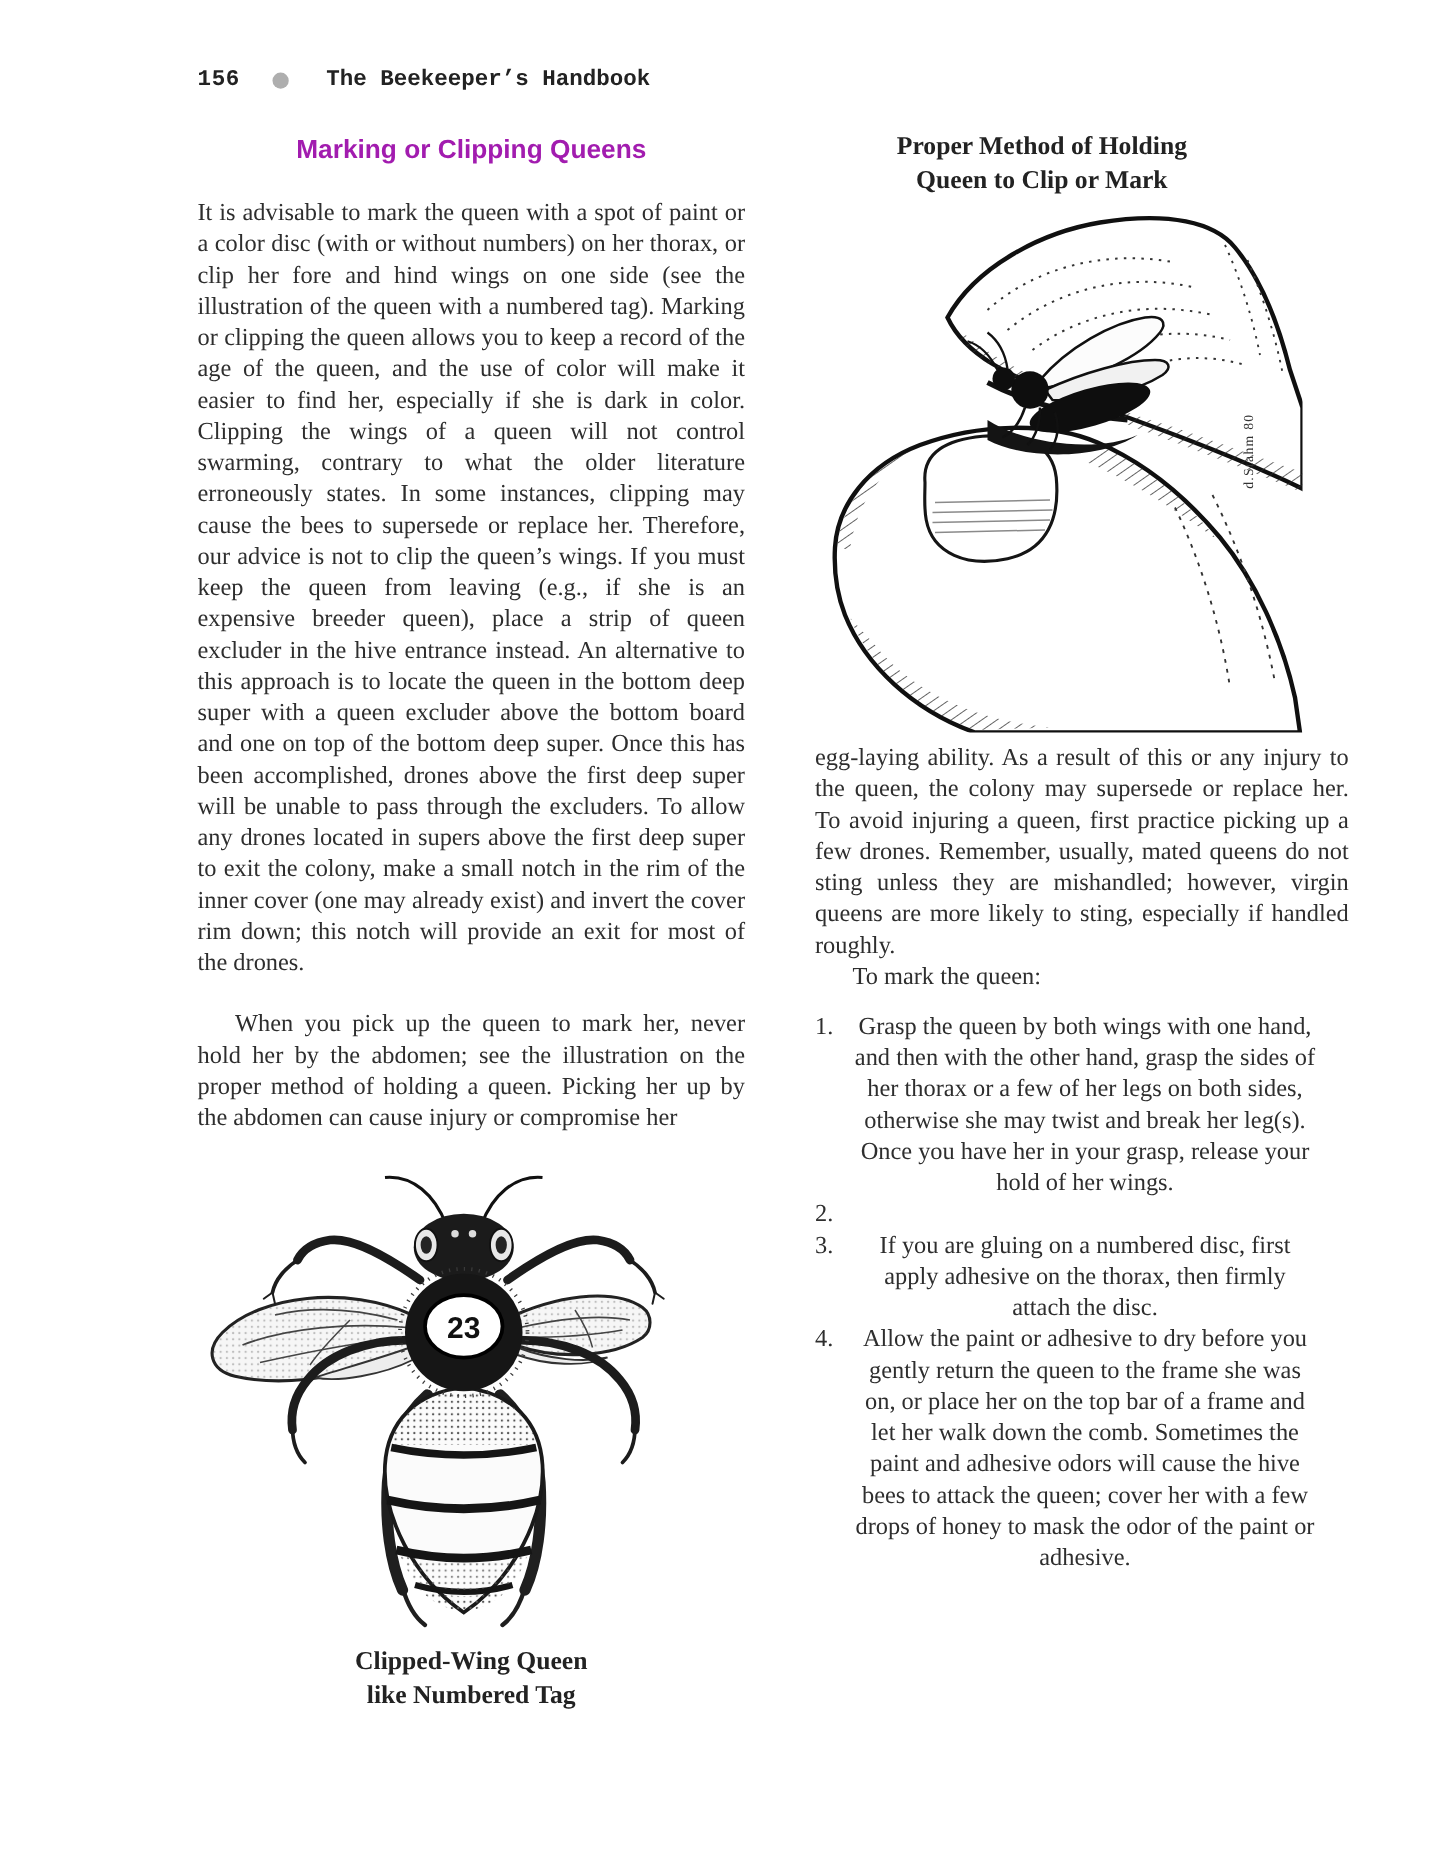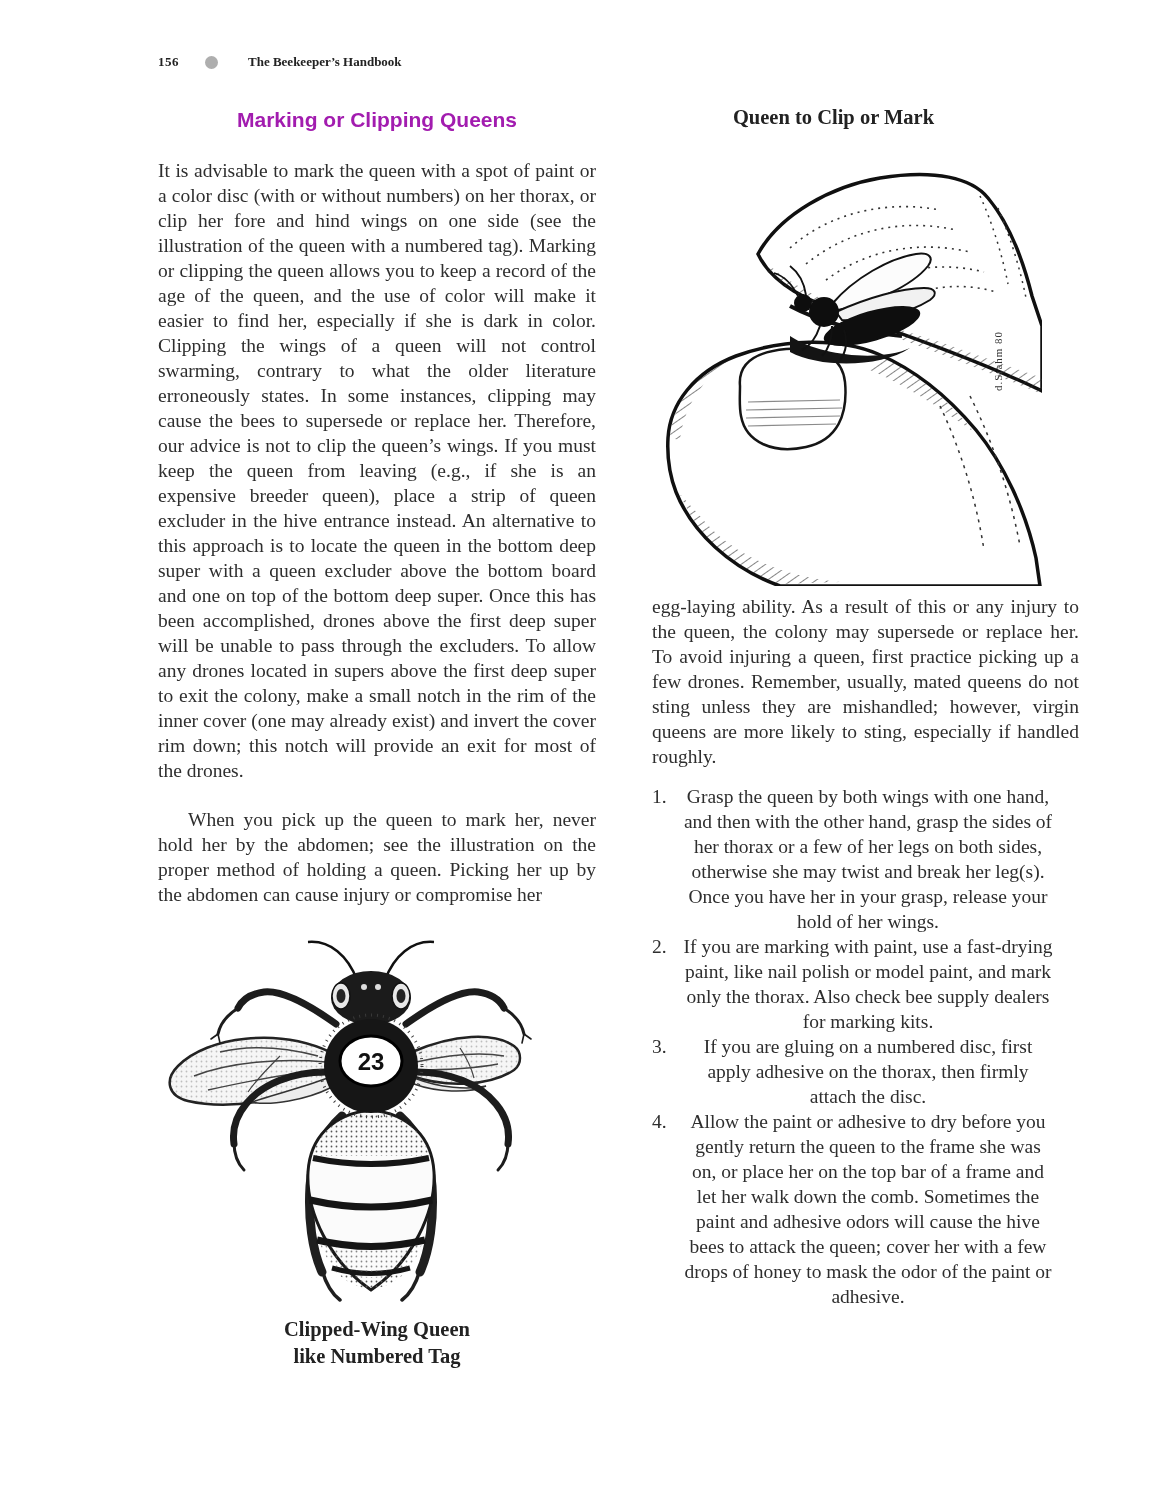--- a/index.html
+++ b/index.html
@@ -11,22 +11,22 @@
     background: #ffffff;
     font-family: "Liberation Serif", serif;
     color: #2e2e2e;
     overflow: hidden;
   }
   
   .running-head {
     position: absolute;
     top: 54px; left: 158px;
     display: flex; align-items: center;
-    font-family: Liberation Serif, serif;
-    font-weight: bold; font-size: 13px; color: #222222;
+    font-family: Liberation Mono, monospace;
+    font-weight: bold; font-size: 18px; color: #222222;
   }
   .running-head .page-num { letter-spacing: 0.5px; }
   .running-head .bullet {
     width: 13px; height: 13px; border-radius: 50%;
     background: #aeaeae; margin: 0 30px 0 26px;
   }
   
   .col-left {
     position: absolute;
     left: 158px; top: 108px; width: 438px;
@@ -109,20 +109,21 @@
 
   <div class="col-left">
     <h2 class="section-heading">Marking or Clipping Queens</h2>
     <div class="body-text">
       <p>It is advisable to mark the queen with a spot of paint or a color disc (with or without numbers) on her thorax, or clip her fore and hind wings on one side (see the illustration of the queen with a numbered tag). Marking or clipping the queen allows you to keep a record of the age of the queen, and the use of color will make it easier to find her, especially if she is dark in color. Clipping the wings of a queen will not control swarming, contrary to what the older literature erroneously states. In some instances, clipping may cause the bees to supersede or replace her. Therefore, our advice is not to clip the queen’s wings. If you must keep the queen from leaving (e.g., if she is an expensive breeder queen), place a strip of queen excluder in the hive entrance instead. An alternative to this approach is to locate the queen in the bottom deep super with a queen excluder above the bottom board and one on top of the bottom deep super. Once this has been accomplished, drones above the first deep super will be unable to pass through the excluders. To allow any drones located in supers above the first deep super to exit the colony, make a small notch in the rim of the inner cover (one may already exist) and invert the cover rim down; this notch will provide an exit for most of the drones.</p>
       <p class="indented">When you pick up the queen to mark her, never hold her by the abdomen; see the illustration on the proper method of holding a queen. Picking her up by the abdomen can cause injury or compromise her</p>
     </div>
   </div>
 
   <div class="fig-caption caption-right">
+    <div>Proper Method of Holding</div>
     <div>Queen to Clip or Mark</div>
   </div>
 
   <svg class="fig-hand" viewBox="0 0 402 430">
     <defs>
       <pattern id="hatch" width="7" height="7" patternUnits="userSpaceOnUse" patternTransform="rotate(55)">
         <line x1="0" y1="0" x2="0" y2="7" stroke="#2c2c2c" stroke-width="1.3"></line>
       </pattern>
     </defs>
 
@@ -164,28 +165,28 @@
       <path d="M166,139 C164,126 158,116 150,110" fill="none" stroke="#111" stroke-width="1.8"></path>
       <path d="M180,170 C176,182 170,190 162,194" fill="none" stroke="#111" stroke-width="2"></path>
       <path d="M192,170 C192,184 188,194 182,200" fill="none" stroke="#111" stroke-width="2"></path>
       <path d="M204,174 C208,186 206,196 200,204" fill="none" stroke="#111" stroke-width="2"></path>
     </g>
     <text class="signature" x="362" y="235" transform="rotate(-90 362 235)" font-size="11" fill="#333">d.Stahm 80</text>
   </svg>
 
   <div class="col-right">
     <p class="justified">egg-laying ability. As a result of this or any injury to the queen, the colony may supersede or replace her. To avoid injuring a queen, first practice picking up a few drones. Remember, usually, mated queens do not sting unless they are mishandled; however, virgin queens are more likely to sting, especially if handled roughly.</p>
+    <p class="lead-in">To mark the queen:</p>
     <div class="numbered-list">
       <div class="list-item">
         <span class="num">1.</span>
         <span class="txt">Grasp the queen by both wings with one hand, and then with the other hand, grasp the sides of her thorax or a few of her legs on both sides, otherwise she may twist and break her leg(s). Once you have her in your grasp, release your hold of her wings.</span>
       </div>
       <div class="list-item">
         <span class="num">2.</span>
-        <span class="txt">If you are marking with paint, use a fast-drying paint, like nail polish or model paint, and mark only the thorax. Also check bee supply dealers for marking kits.</span>
       </div>
       <div class="list-item">
         <span class="num">3.</span>
         <span class="txt">If you are gluing on a numbered disc, first apply adhesive on the thorax, then firmly attach the disc.</span>
       </div>
       <div class="list-item">
         <span class="num">4.</span>
         <span class="txt">Allow the paint or adhesive to dry before you gently return the queen to the frame she was on, or place her on the top bar of a frame and let her walk down the comb. Sometimes the paint and adhesive odors will cause the hive bees to attack the queen; cover her with a few drops of honey to mask the odor of the paint or adhesive.</span>
       </div>
     </div>

